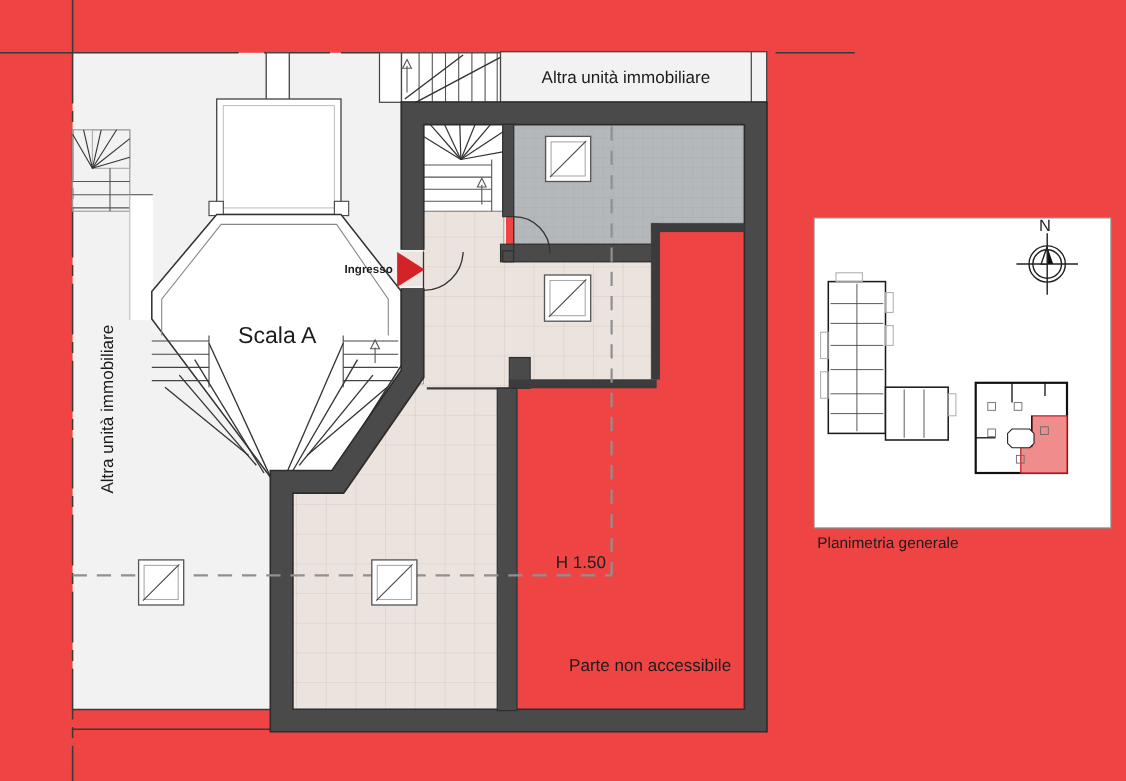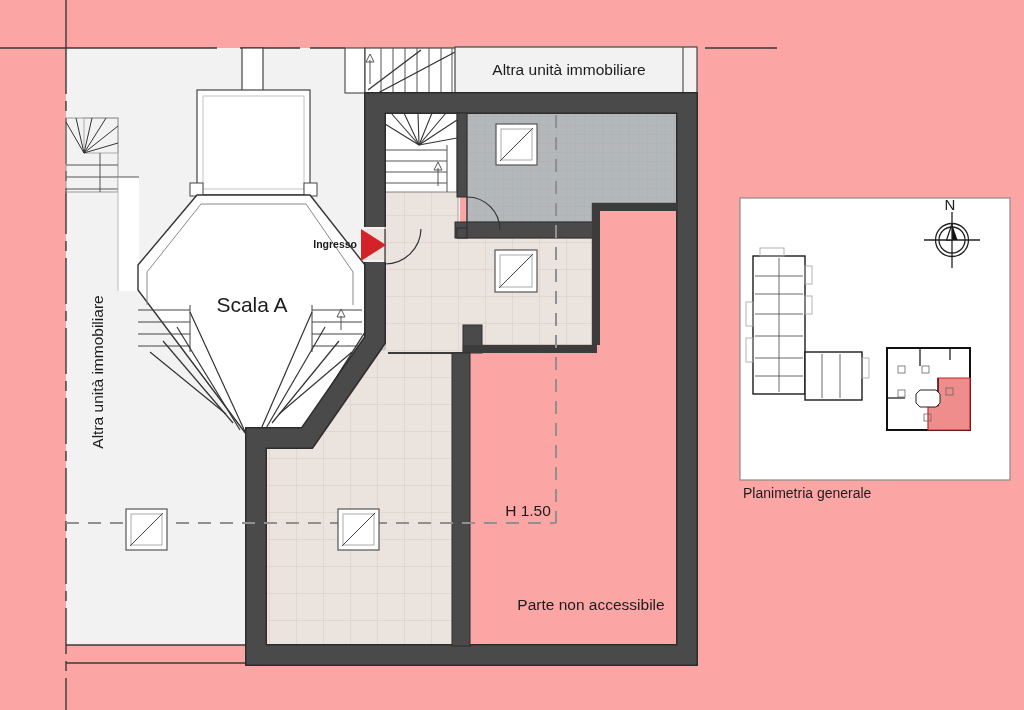--- a/index.html
+++ b/index.html
@@ -1,16 +1,16 @@
 <!DOCTYPE html>
 <html><head>
 <meta charset="utf-8">
 <style>
   html,body{margin:0;padding:0;background:#ffffff;}
-  .canvas{position:relative;width:1024px;height:710px;background:#fca5a5;overflow:hidden;
+  .canvas{position:relative;width:1024px;height:710px;background:#ef4444;overflow:hidden;
           font-family:"Liberation Sans",sans-serif;}
   svg{position:absolute;left:0;top:0;}
   svg text{font-family:"Liberation Sans",sans-serif;fill:#1c1c1c;}
   .lbl{font-size:15.5px;}
   .lbl-big{font-size:21px;}
   .lbl-small{font-size:10.5px;font-weight:bold;}
   .lbl-cap{font-size:14px;}
   .lbl-n{font-size:15px;}
 </style>
 </head>

